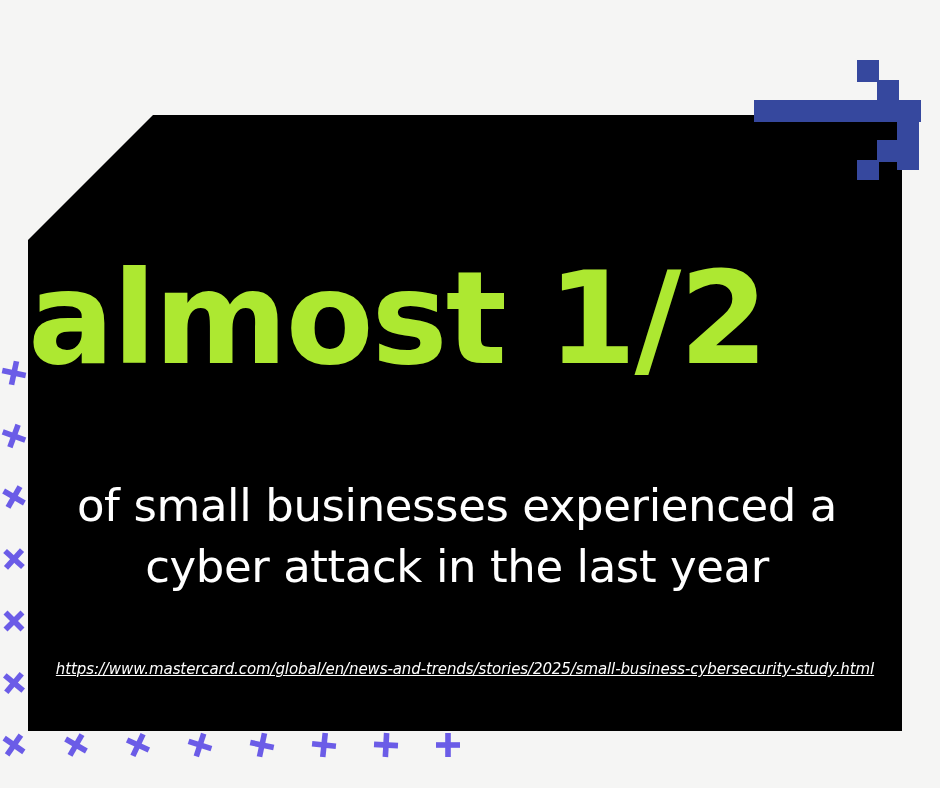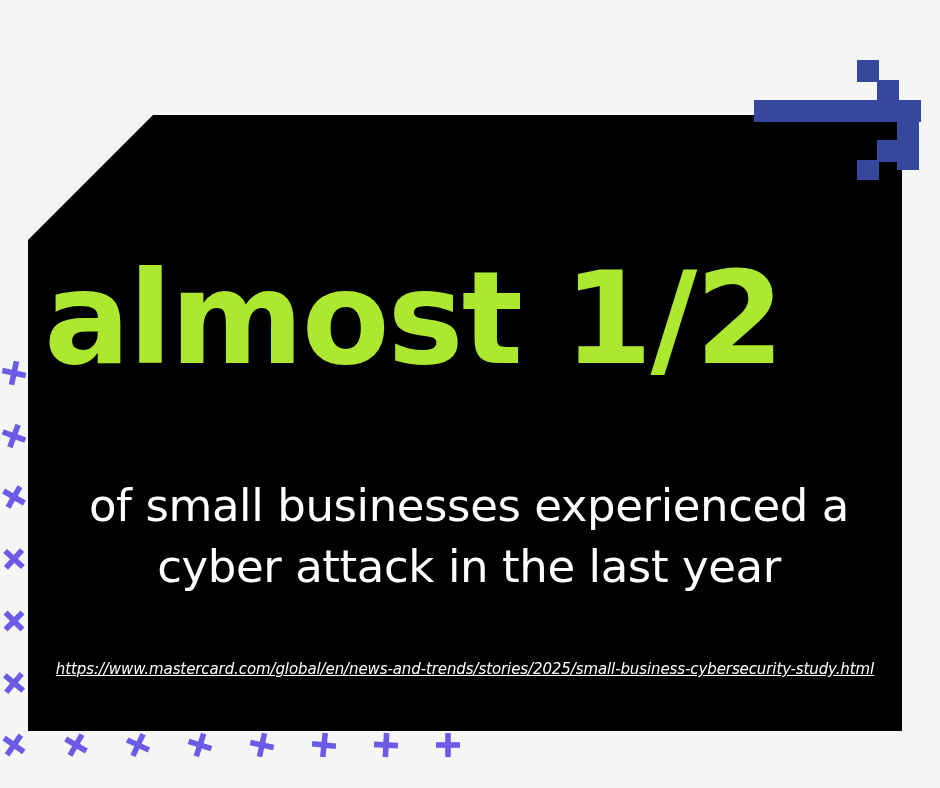--- a/index.html
+++ b/index.html
@@ -48,27 +48,26 @@
     top: 140px;
     width: 714px;
     text-align: center;
     color: #ade831;
     font-family: "DejaVu Sans", sans-serif;
     font-weight: bold;
     font-size: 128px;
     line-height: 1.0;
     letter-spacing: -2px;
     white-space: nowrap;
-    margin-left: 16px;
   }
 
   
   .subtitle {
     position: absolute;
-    left: 49px;
+    left: 37px;
     top: 360px;
     width: 784px;
     text-align: center;
     color: #ffffff;
     font-family: "DejaVu Sans", sans-serif;
     font-weight: 400;
     font-size: 45px;
     line-height: 1.36;
     letter-spacing: -0.4px;
   }

